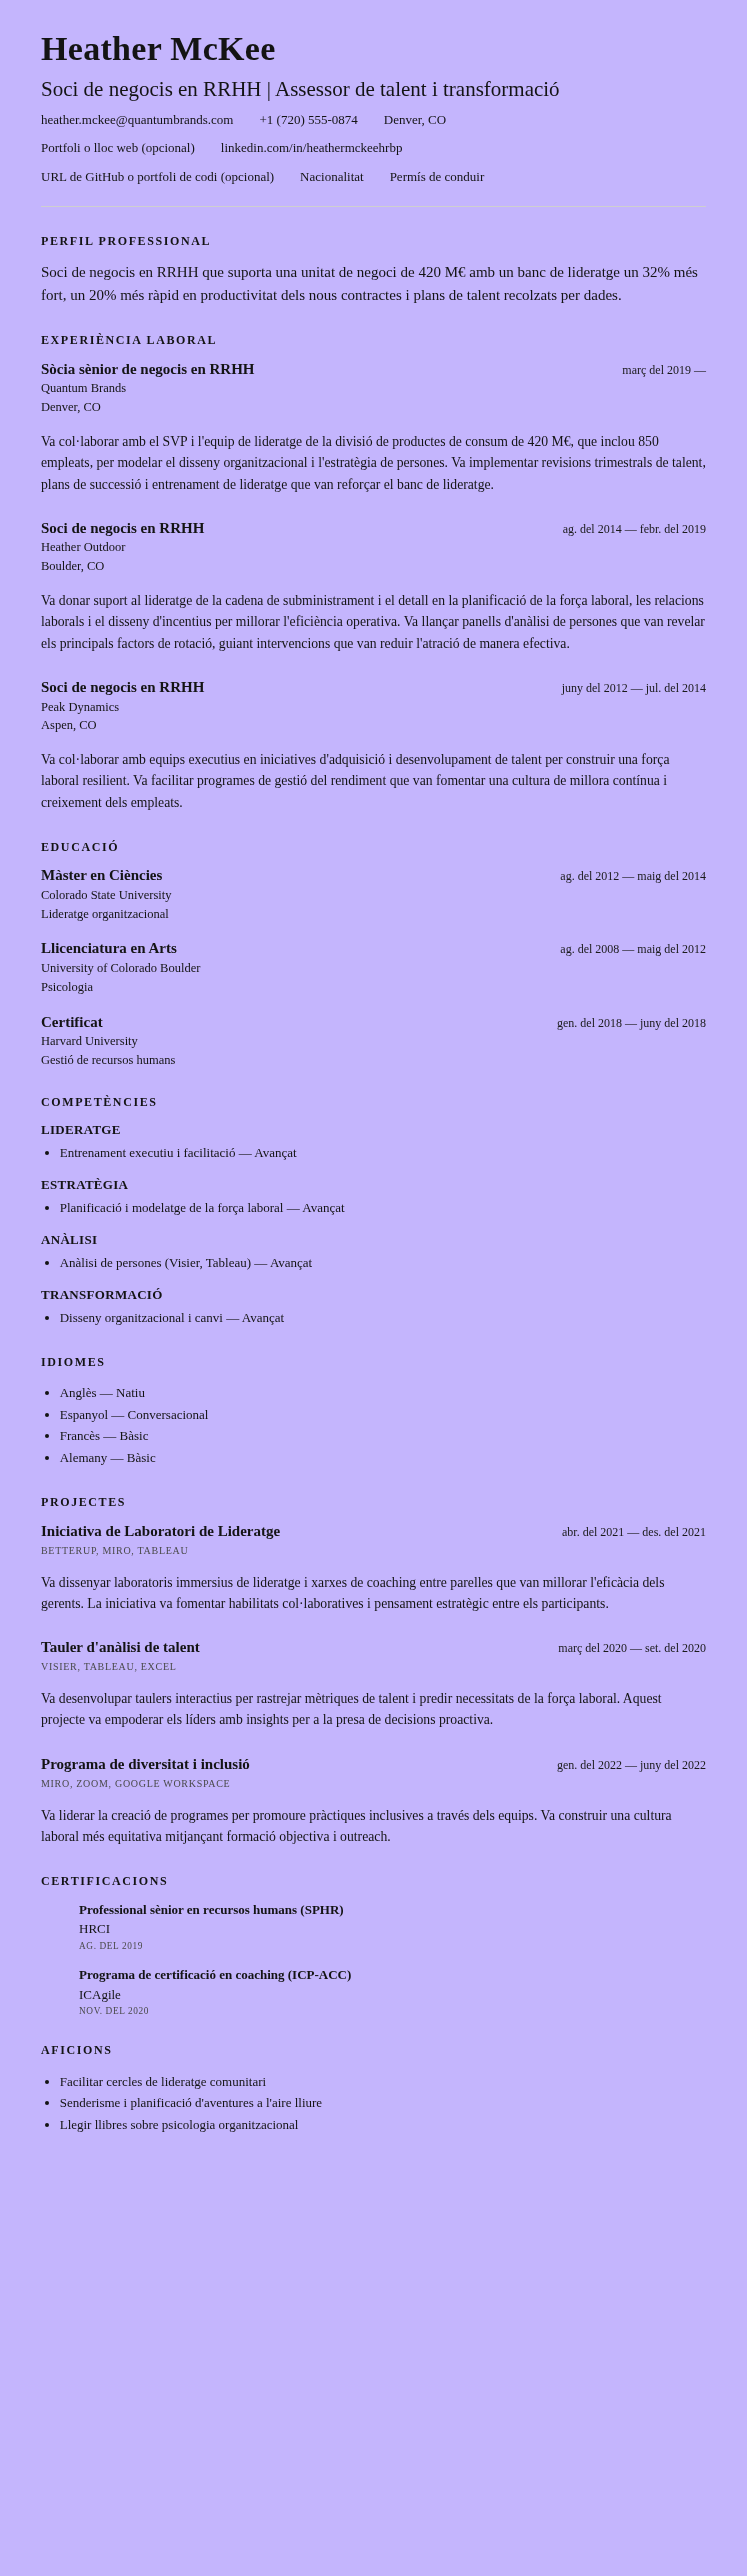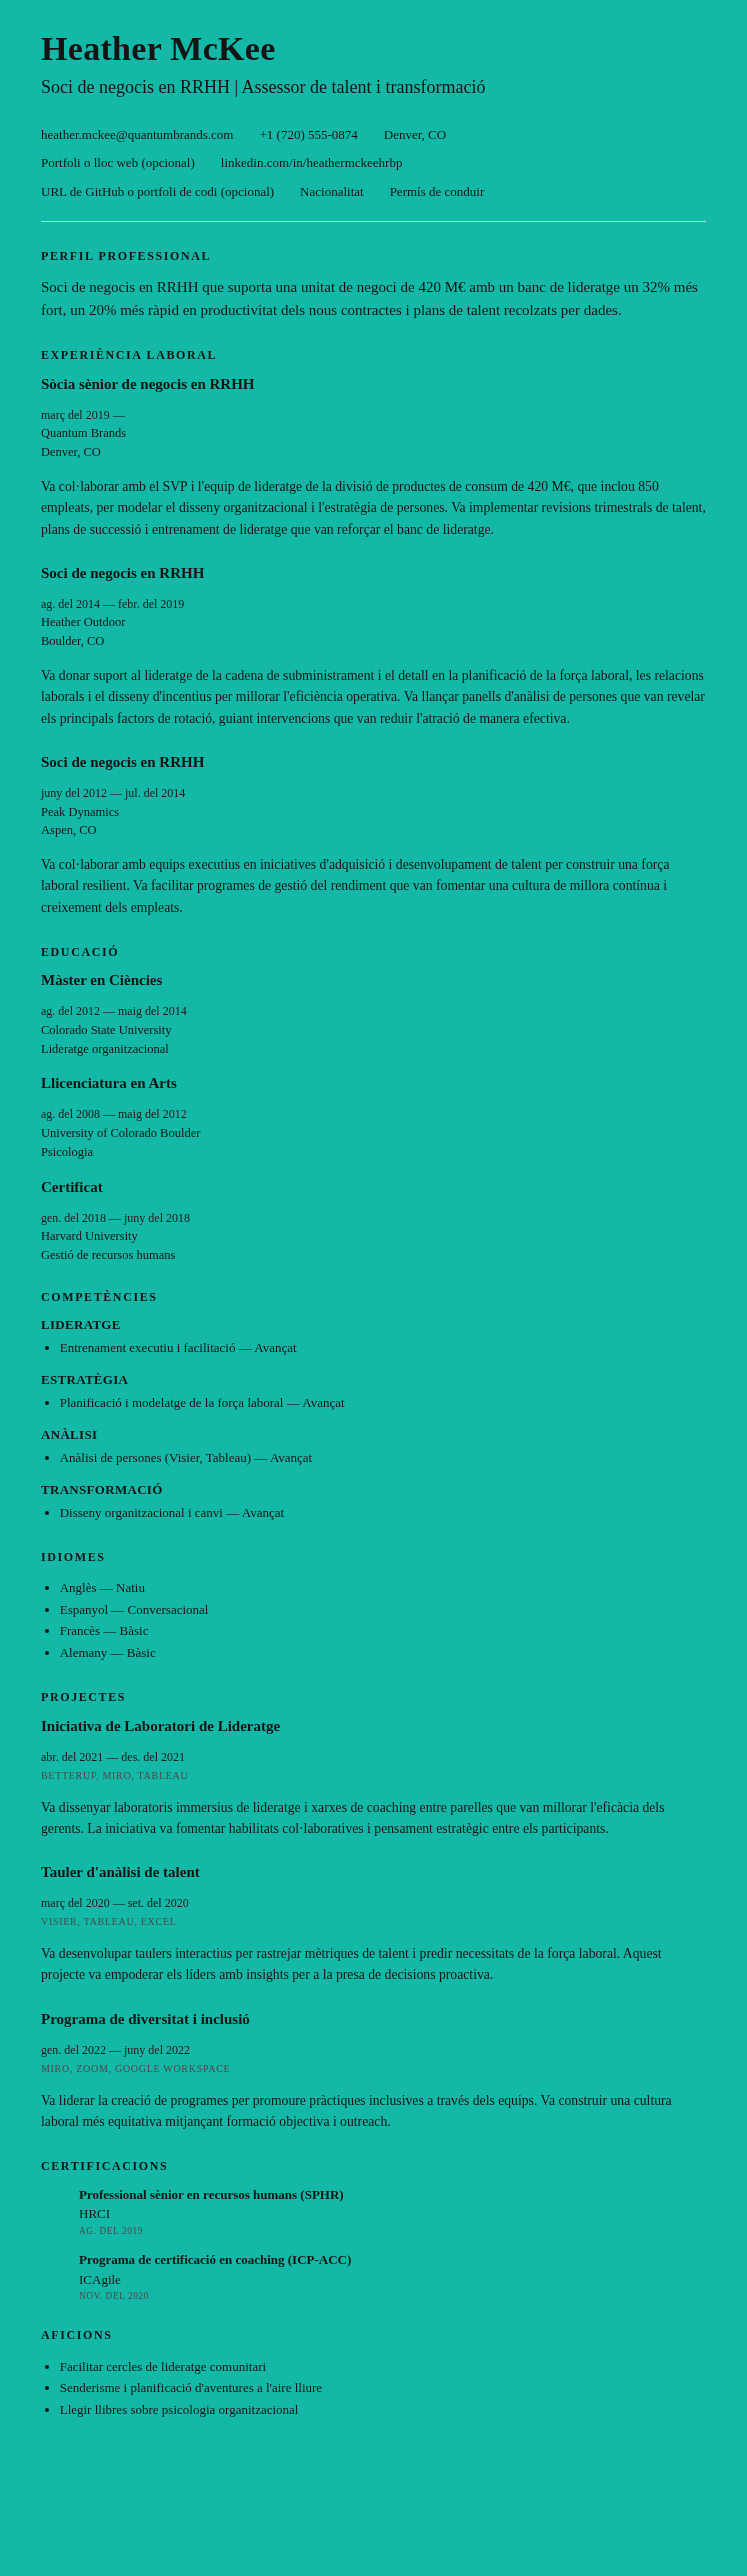--- a/index.html
+++ b/index.html
@@ -3,43 +3,43 @@
 <meta charset="utf-8">
 <style>
   * { box-sizing: border-box; }
   html, body { margin: 0; padding: 0; background: #ffffff; }
   body { font-family: "Liberation Serif", "DejaVu Serif", serif; color: #141414; }
   .page {
     width: 747px;
     min-height: 2576px;
     margin: 0 auto;
     padding: 30px 41px 37px 41px;
-    background: #14b8a6;
+    background: #c4b5fd;
   }
 
   
   .name { font-size: 34px; font-weight: bold; margin: 0 0 8.7px 0; letter-spacing: 0.3px; }
-  .tagline { font-size: 18px; margin: 0 0 29px 0; }
+  .tagline { font-size: 21px; margin: 0 0 10px 0; }
   .contact-row { display: flex; flex-wrap: wrap; gap: 7.5px 26px; font-size: 13px; margin-bottom: 12.5px; }
   .contact-item { white-space: nowrap; }
   .divider { border: none; border-top: 0.6px solid #cfcfcf; margin: 21px 0 6.2px 0; }
 
   
   .section { margin-top: 27px; }
   .section-heading {
     font-size: 12px;
     font-weight: bold;
     letter-spacing: 1.6px;
     margin: 0 0 12.5px 0;
   }
   .para { font-size: 15px; line-height: 1.5; margin: 0; }
 
   
   .entry { margin-bottom: 8.7px; }
-  .entry-head { display: flex; justify-content: space-between; align-items: flex-start; gap: 15px; flex-direction: column; }
+  .entry-head { display: flex; justify-content: space-between; align-items: flex-end; gap: 15px; }
   .entry-title { font-size: 15px; font-weight: bold; }
   .entry-dates { font-size: 12px; white-space: nowrap; color: #1a1a1a; }
   .entry-sub { font-size: 12.5px; margin-top: 3.7px; }
   .entry-sub2 { font-size: 12.5px; margin-top: 3.7px; }
   .entry-desc { font-size: 13.7px; line-height: 1.55; margin: 16px 0 25px 0; }
   .tools-line {
     font-size: 10px;
     letter-spacing: 0.7px;
     color: #4a4a4a;
     margin-top: 5px;

